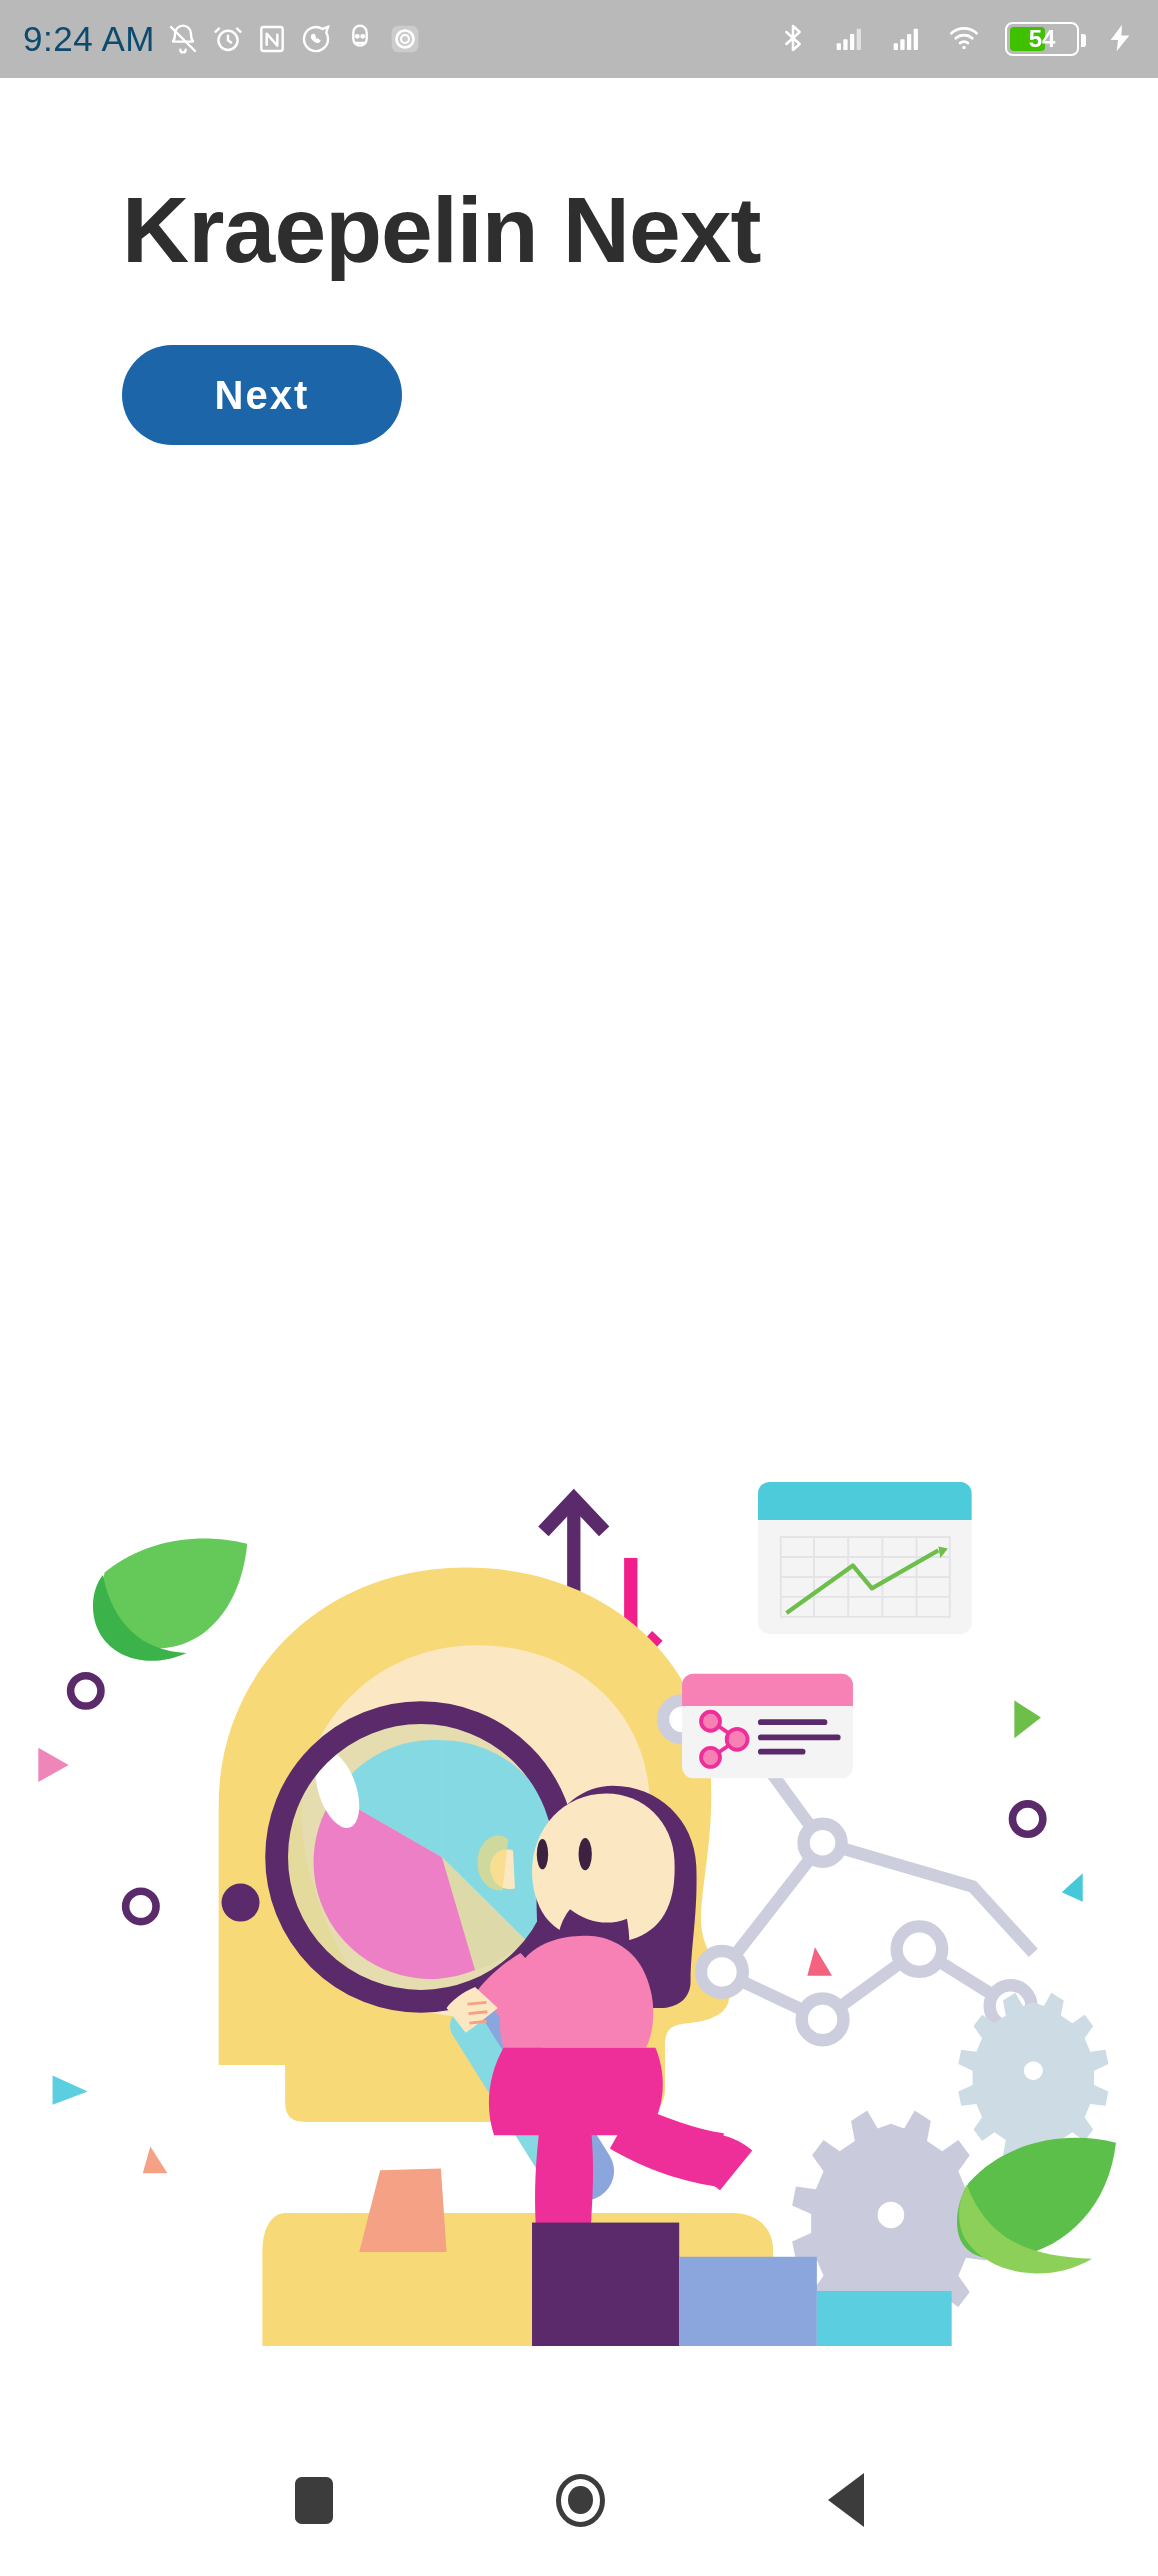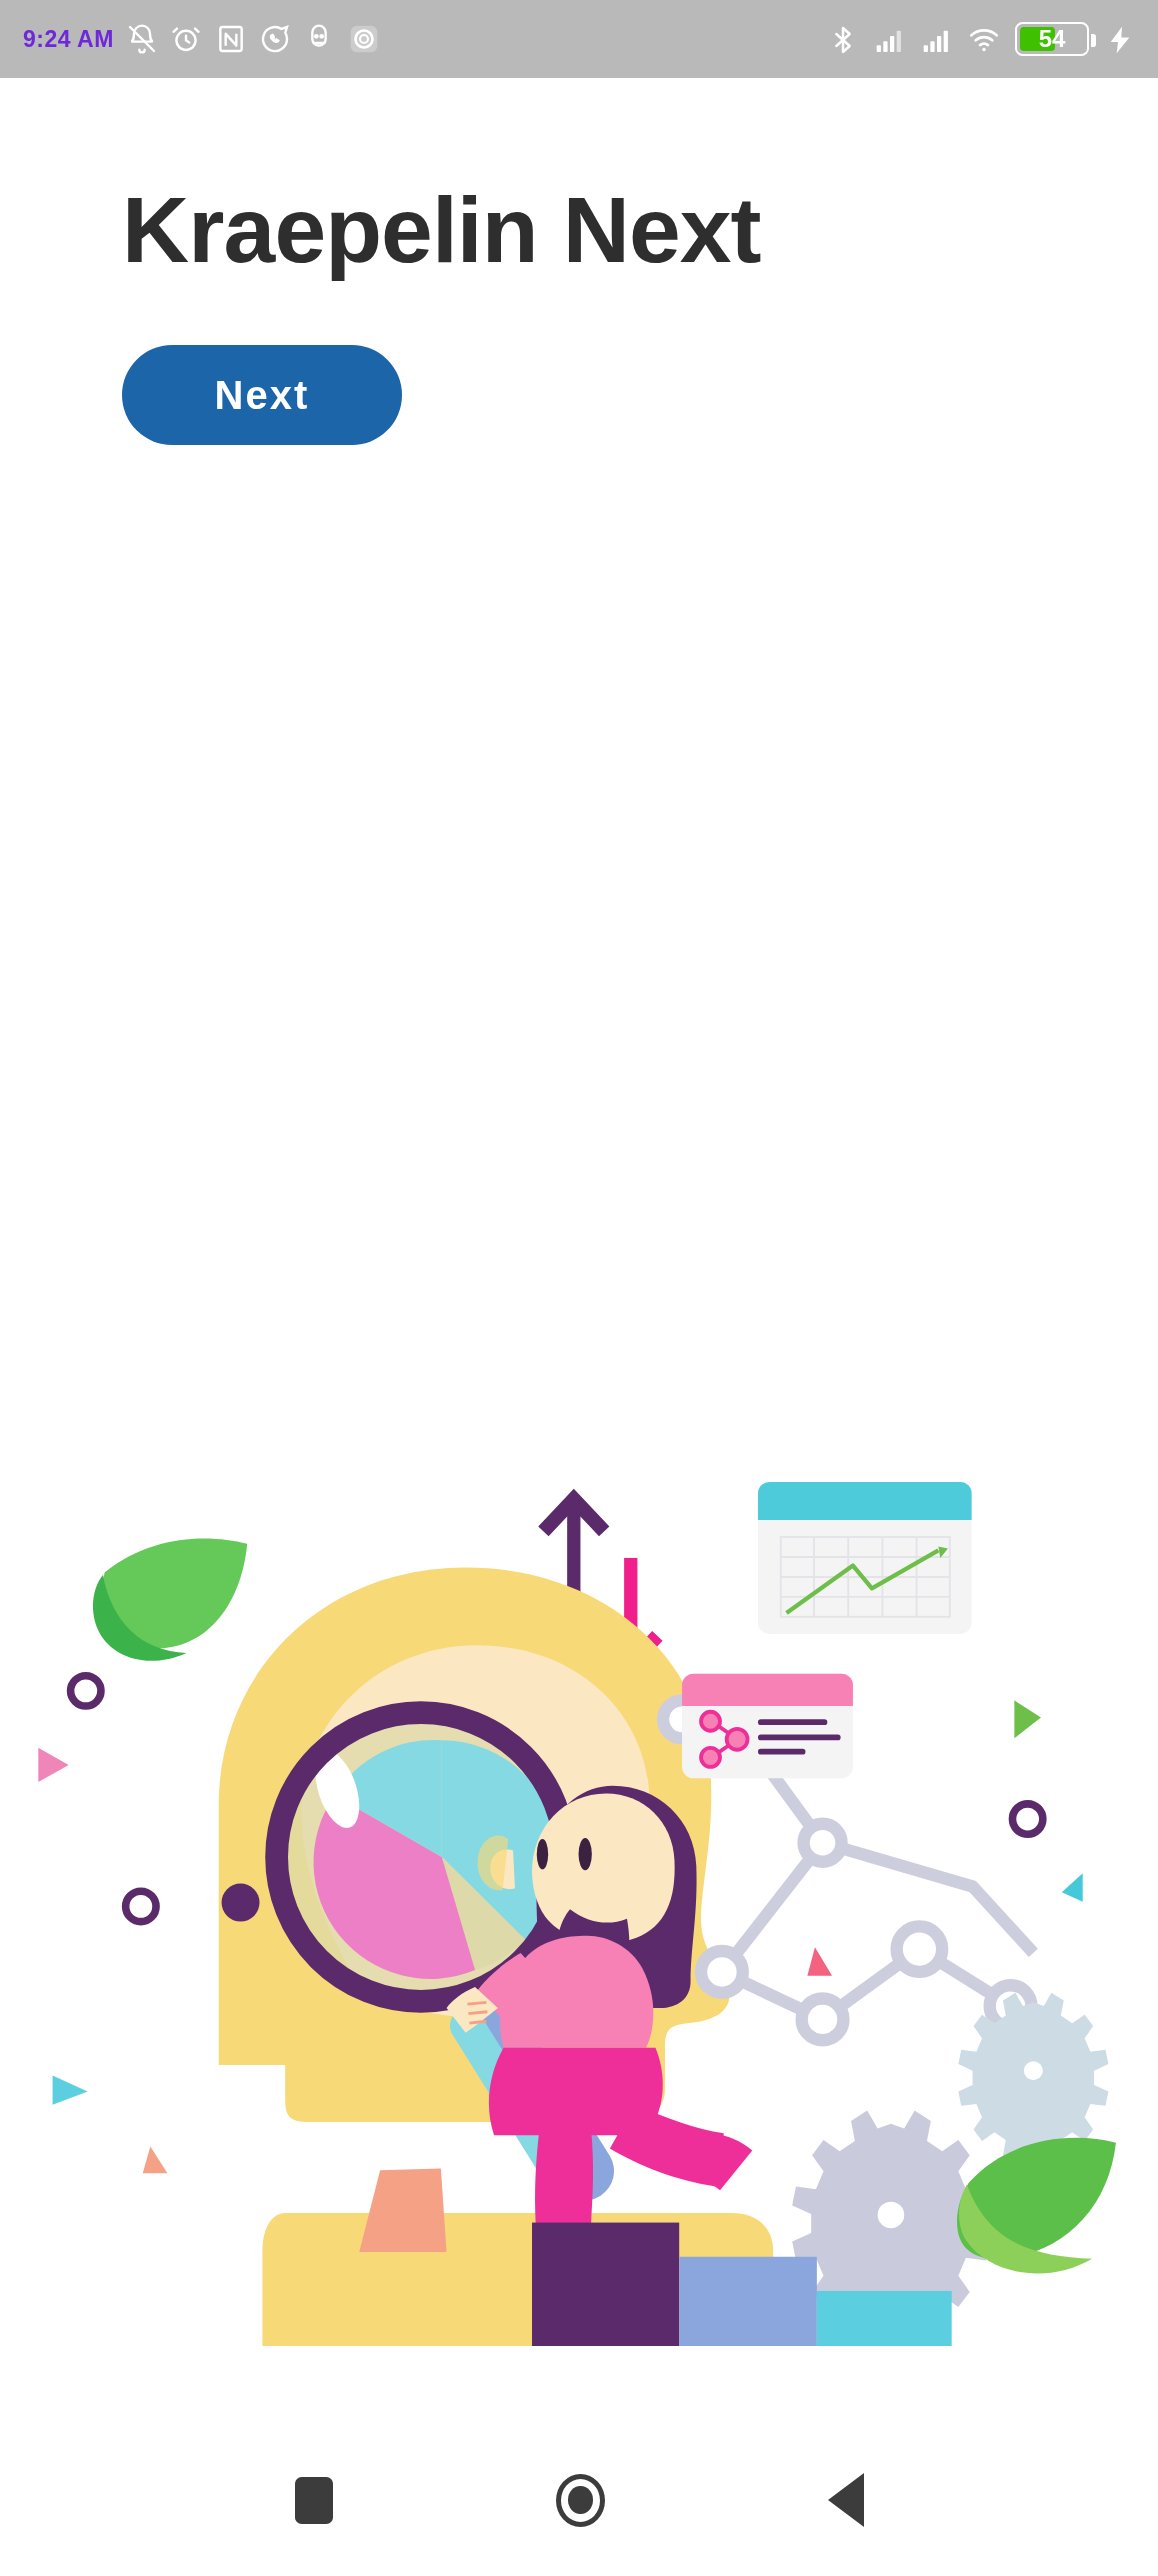--- a/index.html
+++ b/index.html
@@ -14,25 +14,25 @@
   
   .statusbar{
     position:absolute; top:0; left:0;
     width:1159px; height:78px;
     background:#b9b9b9;
     display:flex; align-items:center;
     padding:0 23px;
   }
   .sb-left{ display:flex; align-items:center; gap:12.3px; }
   .sb-clock{
-    color:#6d28d9; font-size:23px; font-weight:700;
+    color:#0c4a6e; font-size:35px; font-weight:400;
     letter-spacing:0.5px; white-space:nowrap;
   }
   .sb-icon{ width:32px; height:32px; display:block; }
-  .sb-right{ margin-left:auto; display:flex; align-items:flex-end; gap:15px; }
+  .sb-right{ margin-left:auto; display:flex; align-items:flex-start; gap:25px; }
   .sb-batt{
     position:relative; width:74px; height:34px;
     border:2.8px solid #ffffff; border-radius:7.6px;
     display:flex; align-items:center; padding:2.8px;
   }
   .sb-batt::after{
     content:""; position:absolute; right:-8.5px; top:10.4px;
     width:4.7px; height:12.3px; background:#ffffff; border-radius:0 2.8px 2.8px 0;
   }
   .sb-batt-fill{

